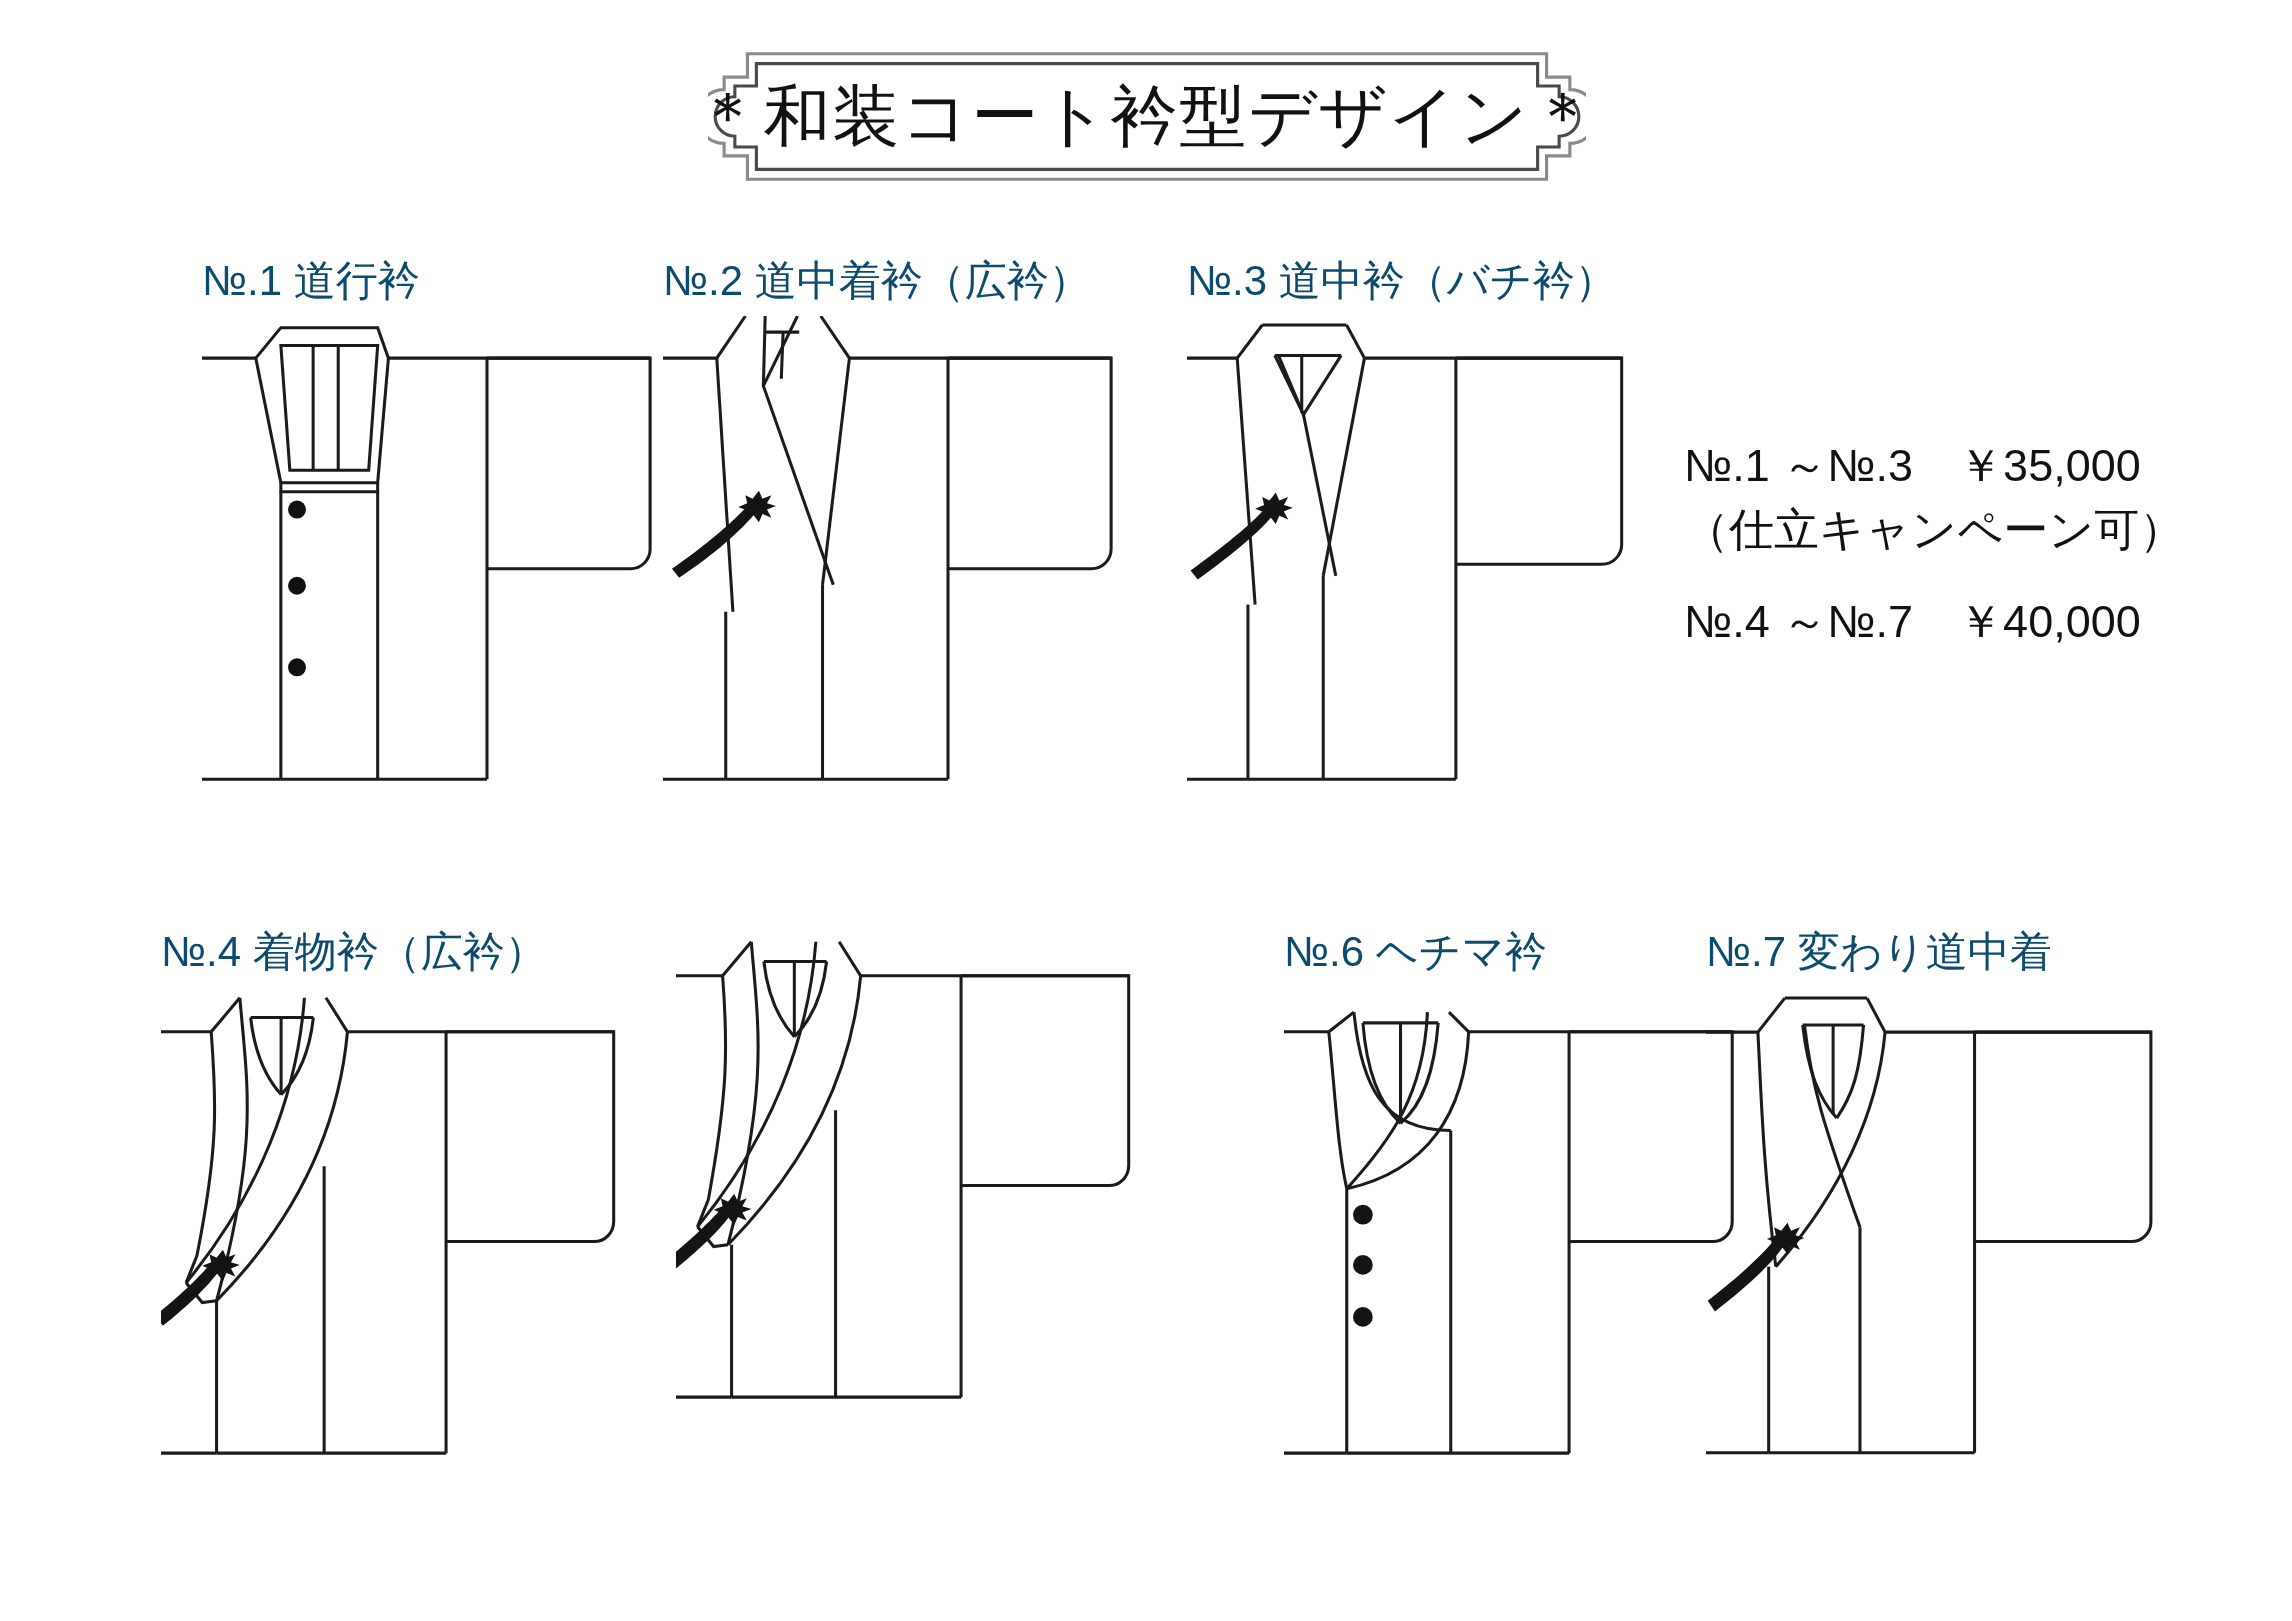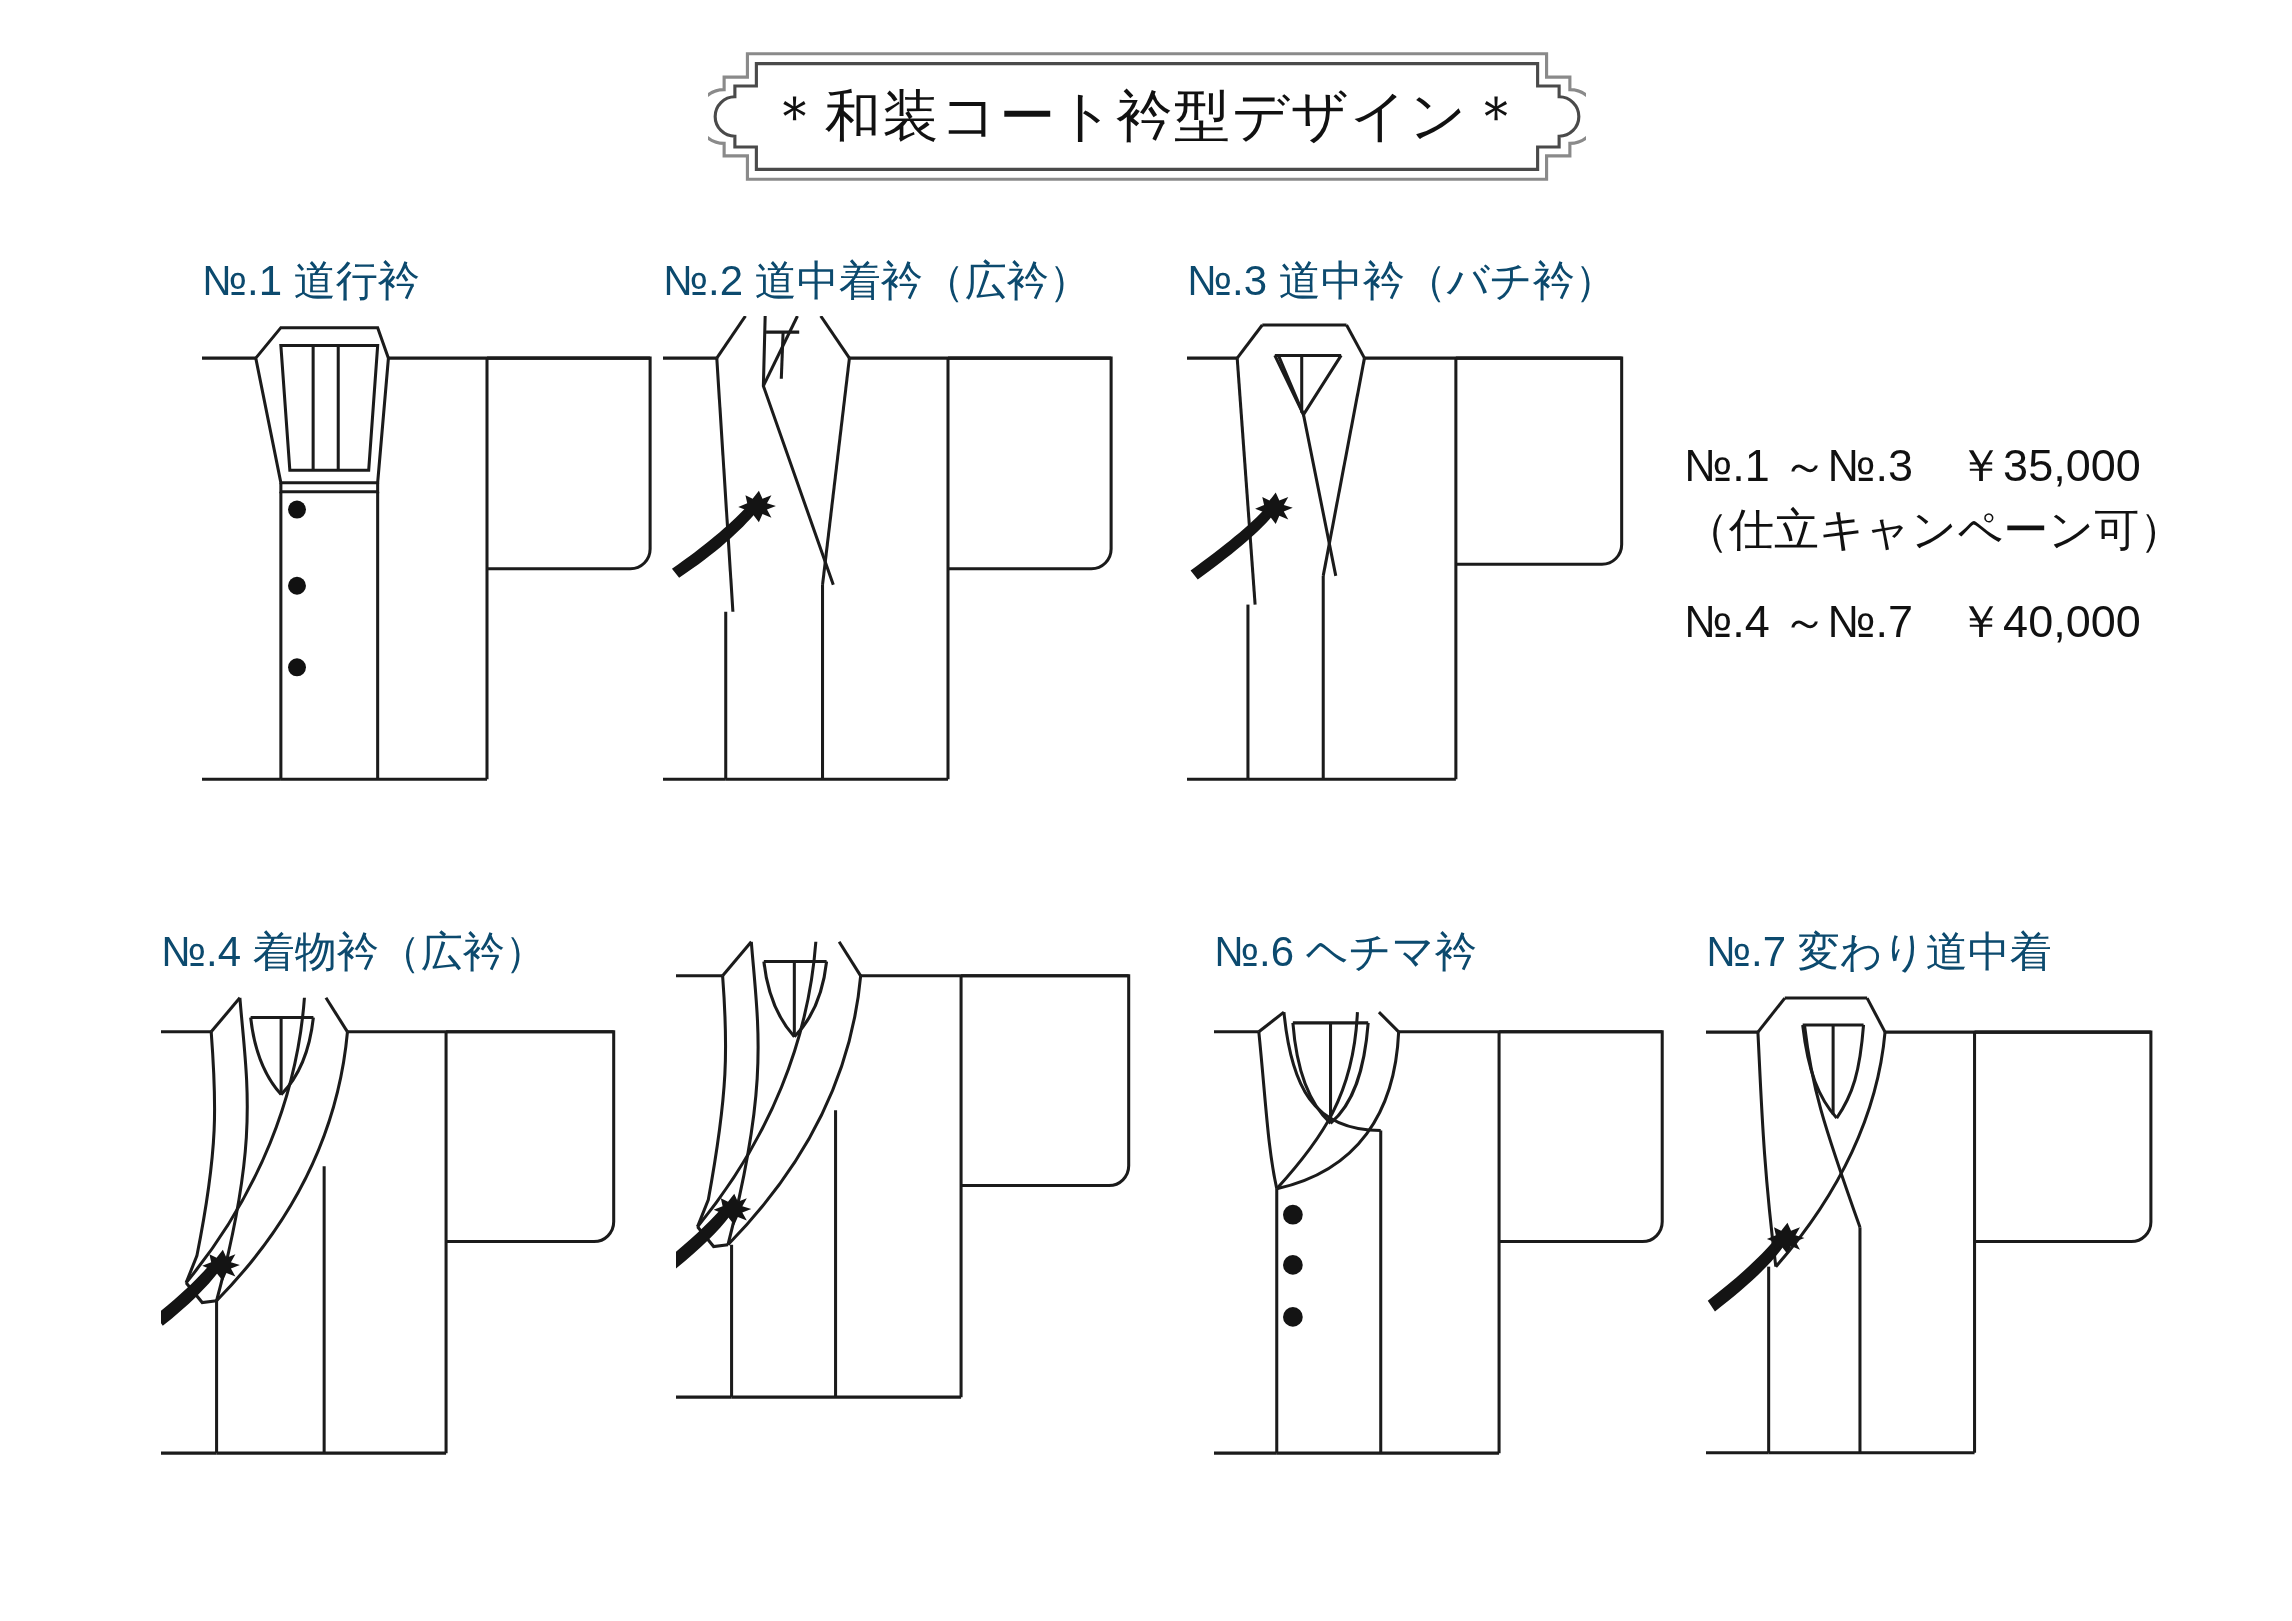--- a/index.html
+++ b/index.html
@@ -18,21 +18,21 @@
     display:flex;justify-content:center;
   }
   .plaque{
     position:relative;
     width:878px;height:133px;
   }
   .plaque svg{position:absolute;left:0;top:0;}
   .plaque .title-text{
     position:absolute;left:0;top:0;width:878px;height:133px;
     display:flex;align-items:center;justify-content:center;
-    font-size:56px;letter-spacing:1.8px;
+    font-size:67px;letter-spacing:1.8px;
     color:#111;white-space:nowrap;
     font-weight:400;
   }
 
   
   #row-top{
     position:absolute;left:0;top:260px;width:2293px;height:582px;
   }
   #row-bottom{
     position:absolute;left:0;top:931px;width:2293px;height:627px;
@@ -253,21 +253,21 @@
         <path d="M 168,34 C 164,70 152,98 132,118"></path>
         <path d="M 24,330 L 42,352 L 58,350"></path>
       </g>
       <g>
         <path d="M 60,318 C 48,334 26,356 -2,378 L -10,366 C 18,344 40,322 52,308 Z" fill="#141414"></path>
         <path d="M 58,302 l 7,-9 4,9 10,-4 -5,9 10,3 -10,4 5,9 -10,-4 -4,9 -7,-9 -8,5 2,-9 -10,-4 10,-4 -2,-9 Z" fill="#141414"></path>
       </g>
     </svg>
   </div>
 
-  <div class="card" style="left:1214px;top:0;">
+  <div class="card" style="left:1284px;top:0;">
     <div class="card-label">№.6 ヘチマ衿</div>
     <svg class="fig" width="502" height="502" viewBox="0 0 560 560">
       <g fill="none" stroke="#1b1b1b" stroke-width="3.4">
         <path d="M 0,50 L 50,50"></path>
         <path d="M 0,520 L 70,520"></path>
         <path d="M 70,520 L 70,225"></path>
         <path d="M 186,520 L 186,160"></path>
         <path d="M 70,520 L 318,520"></path>
         <path d="M 318,520 L 318,50"></path>
         <path d="M 206,50 L 500,50"></path>

